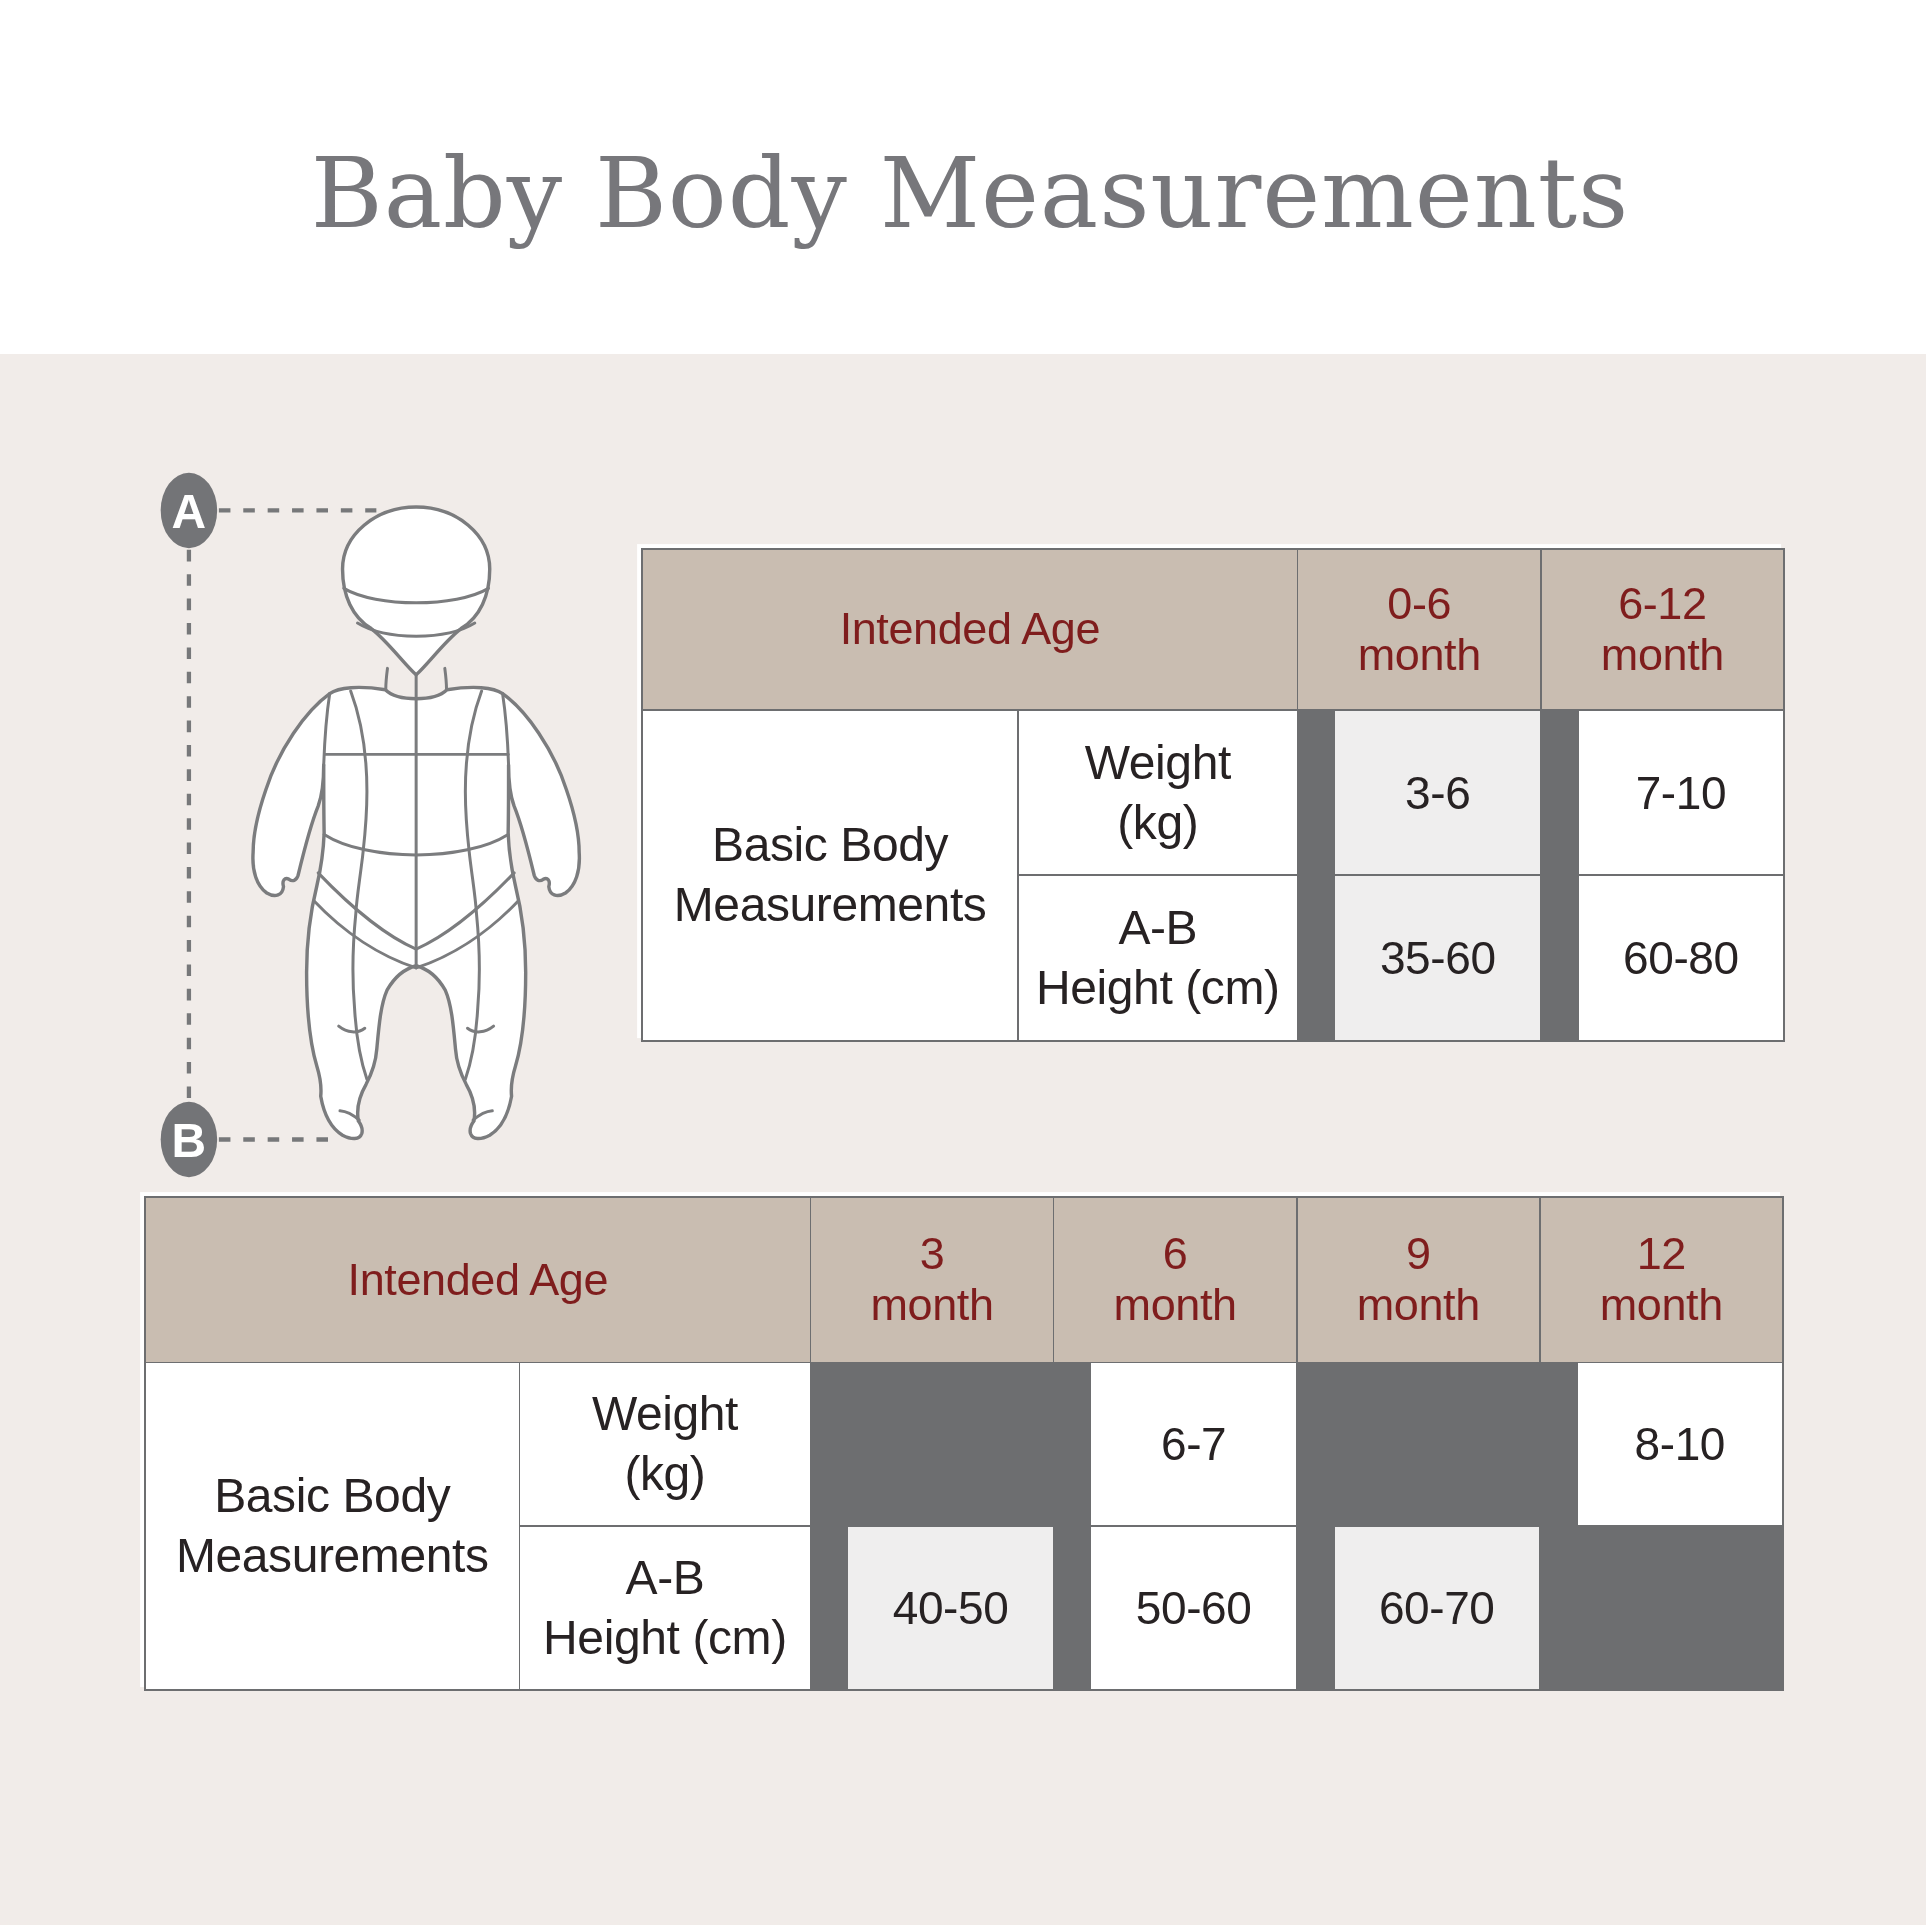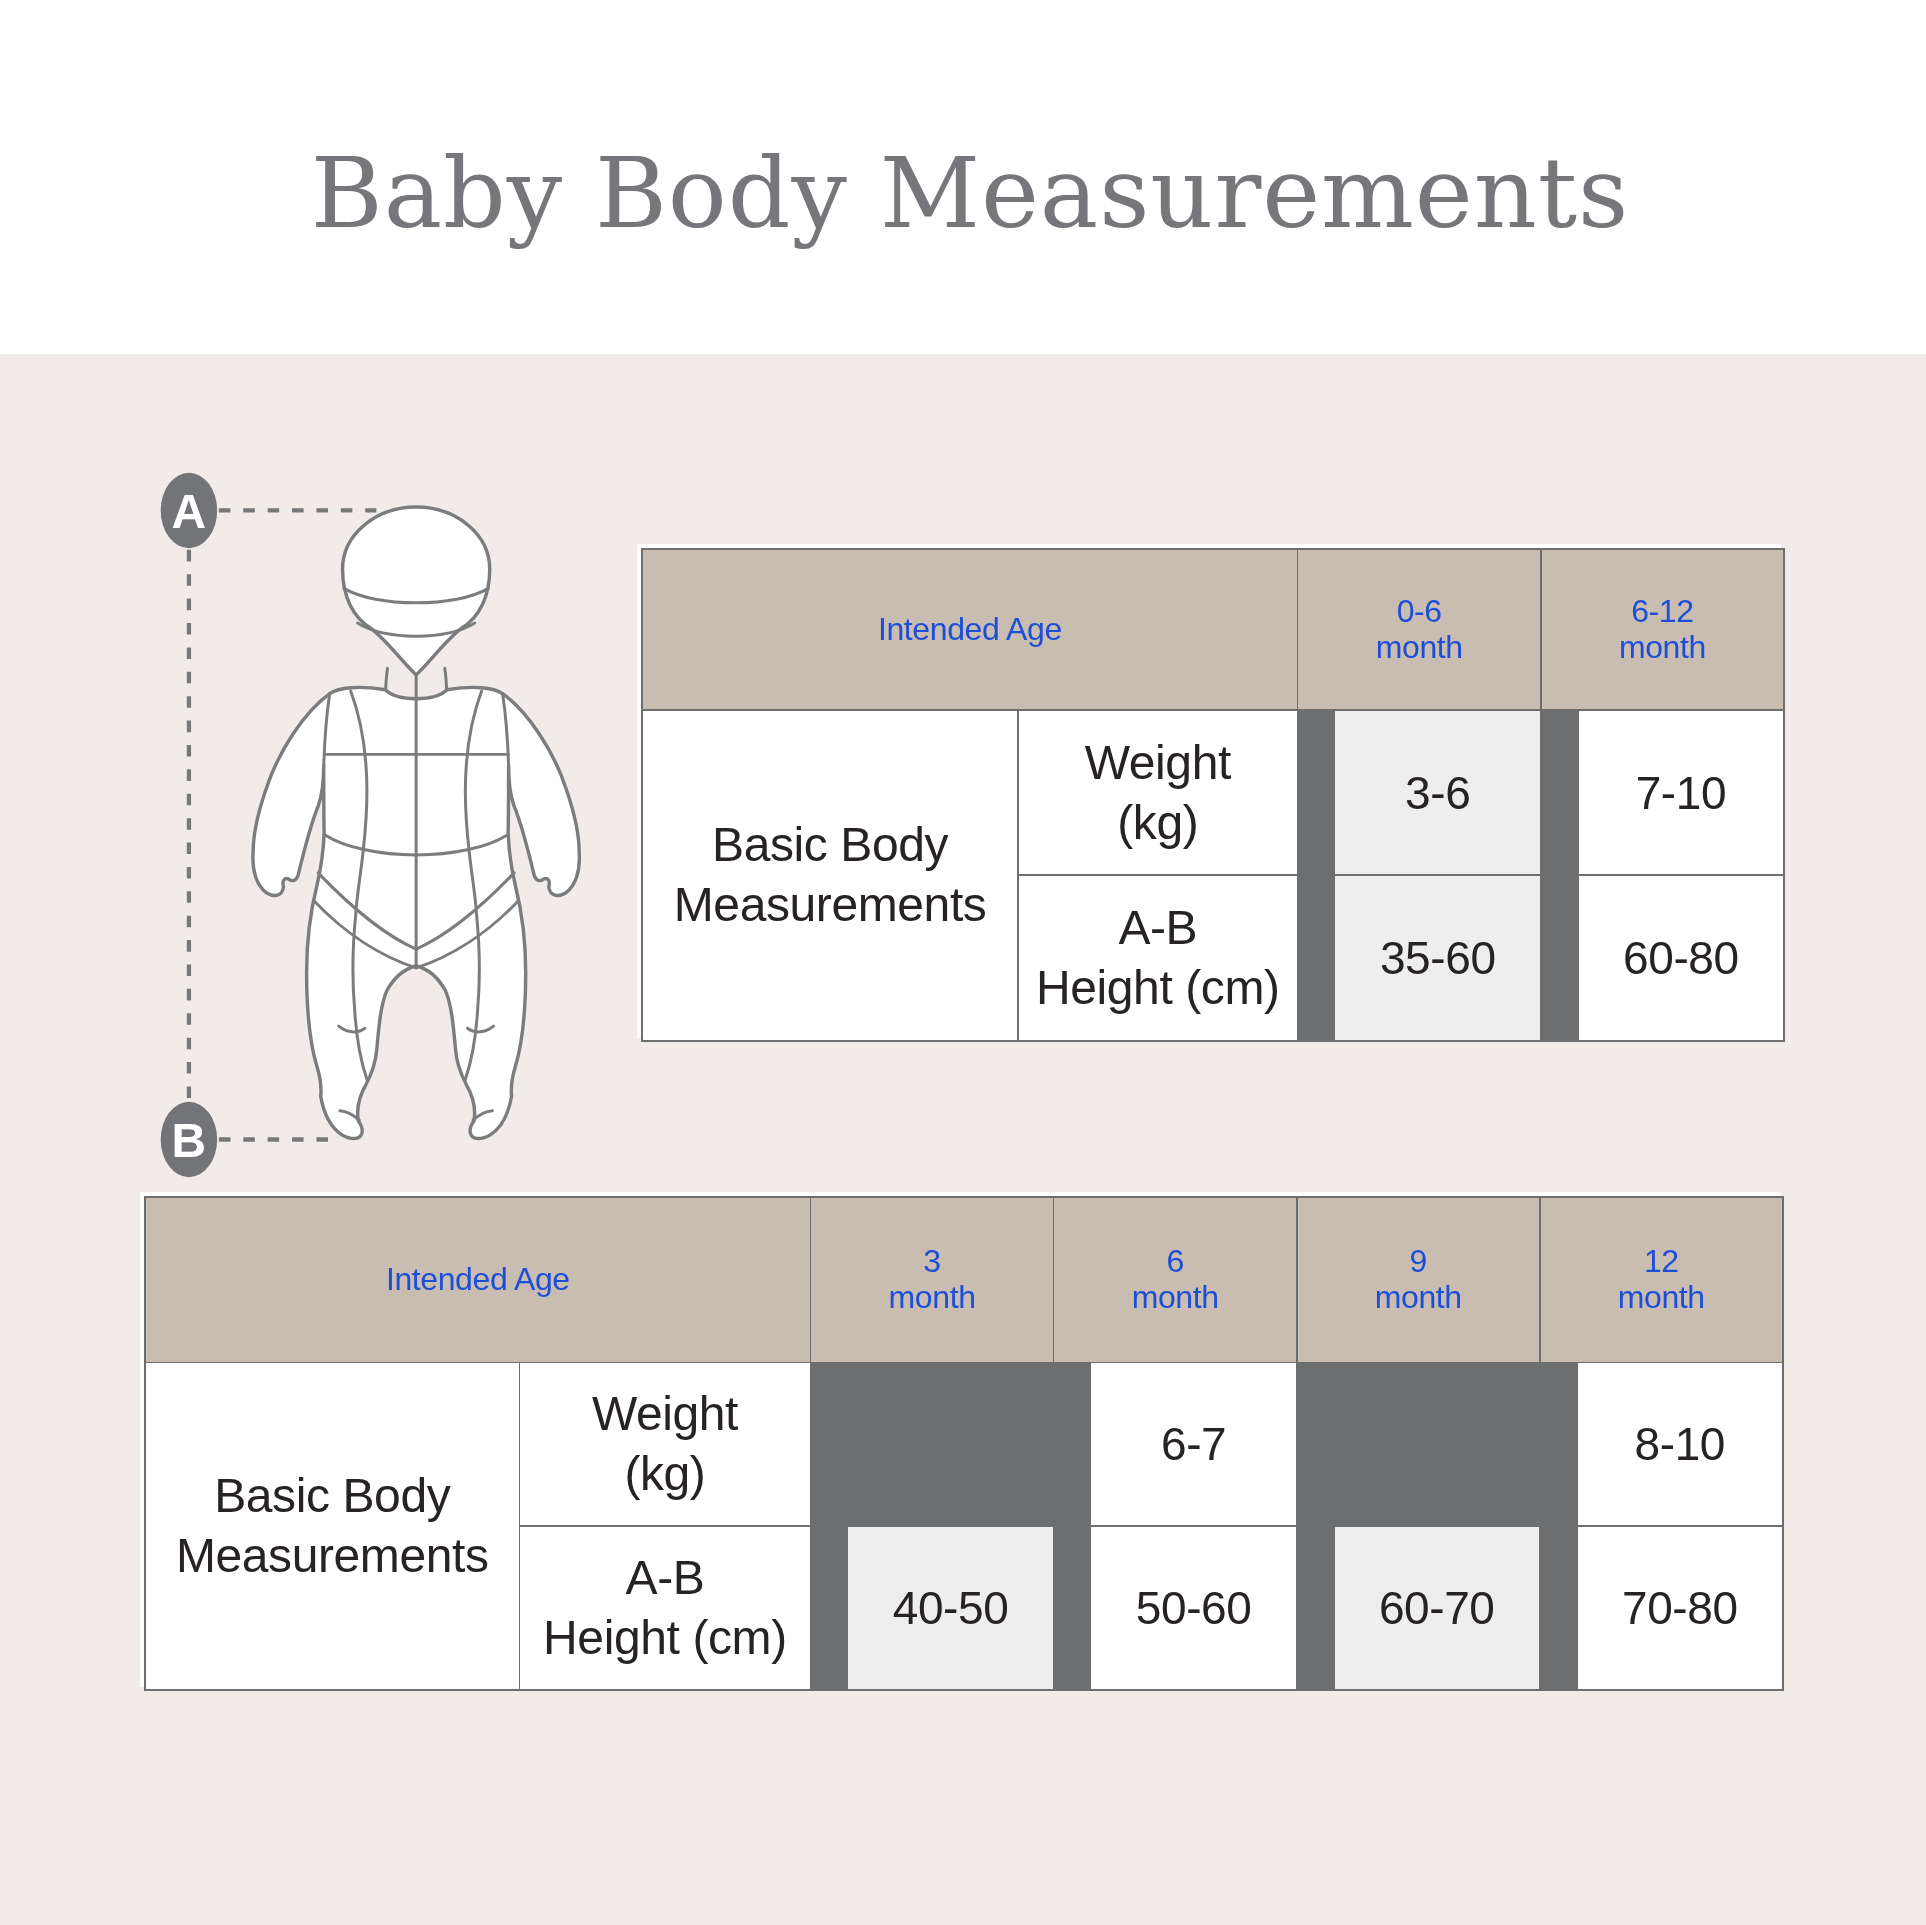--- a/index.html
+++ b/index.html
@@ -35,21 +35,21 @@
   #table-bottom {
     left:144px; top:1196px; width:1636px; height:491px;
     grid-template-columns:875fr 680fr 567fr 567fr 567fr 567fr;
     grid-template-rows:385fr 381fr 381fr;
   }
   .cell {
     background:#ffffff; display:flex; flex-direction:column;
     align-items:center; justify-content:center; text-align:center;
     color:#272223; overflow:hidden;
   }
-  .cell.head { background:#c9bdb1; color:#1d4ed8; font-size:32px; line-height:1.12; letter-spacing:-0.4px; }
+  .cell.head { background:#c9bdb1; color:#7f1d1d; font-size:45px; line-height:1.12; letter-spacing:-0.4px; }
   .cell.shade { background:#efeeee; }
   .cell.label { font-size:48px; line-height:1.25; letter-spacing:-0.4px; }
   .cell.value { font-size:46px; letter-spacing:-0.4px;margin-left:37px; }
   .hspan2 { grid-column:1 / 3; grid-row:1; }
   .rowspan2 { grid-column:1; grid-row:2 / 4; }
 </style>
 </head>
 <body>
 
 <div class="page">
@@ -240,19 +240,16 @@
     </div>
     <div class="cell value shade" style="grid-column:3;grid-row:3">
       <span>40-50</span>
     </div>
     <div class="cell value" style="grid-column:4;grid-row:3">
       <span>50-60</span>
     </div>
     <div class="cell value shade" style="grid-column:5;grid-row:3">
       <span>60-70</span>
     </div>
-    <div class="cell value" style="grid-column:6;grid-row:3">
-      <span>70-80</span>
-    </div>
   </div>
 
 </div>
 
 
 </body></html>

